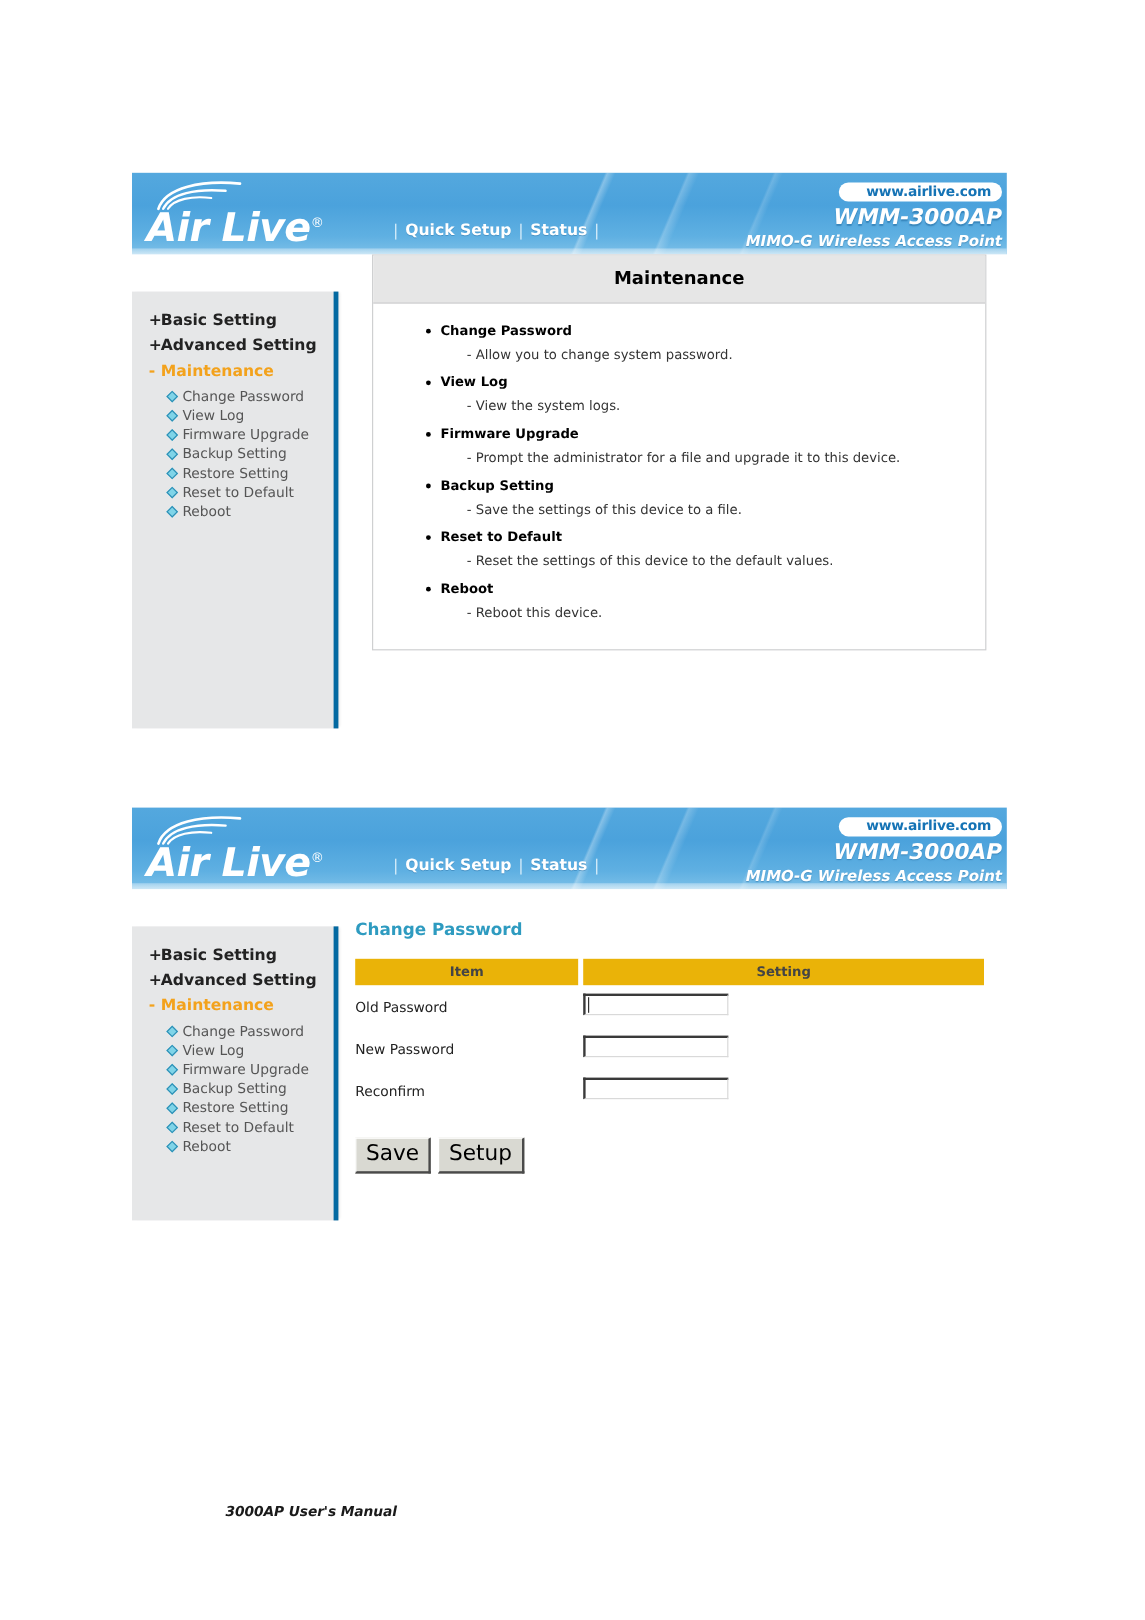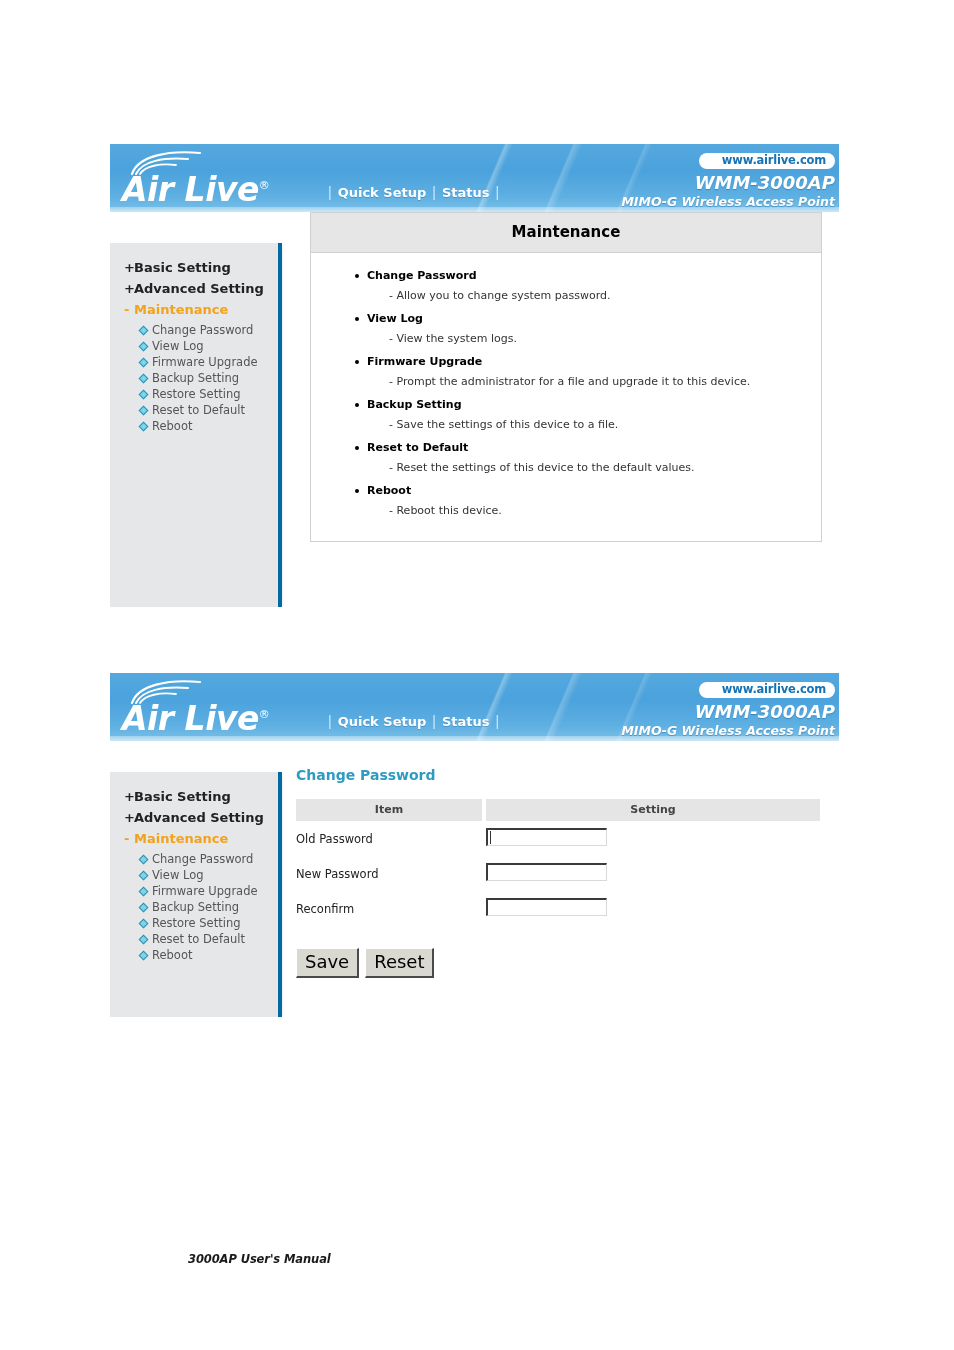--- a/index.html
+++ b/index.html
@@ -269,21 +269,21 @@
     color: #2e9bc0;
     padding: 26px 0 0 0;
   }
   .form-table {
     margin-top: 16px;
     width: 524px;
     border-collapse: separate;
     border-spacing: 0;
   }
   .th-row th {
-    background: #e5e5e5;
+    background: #eab308;
     font-family: "DejaVu Sans", sans-serif;
     font-size: 11px;
     font-weight: bold;
     color: #444444;
     text-align: center;
     padding: 4px 0 5px 0;
   }
   .th-item { width: 186px; }
   .th-gap {
     width: 4px;
@@ -562,20 +562,20 @@
           <td class="th-gap"></td>
           <td>
             <span class="txtbox"></span>
           </td>
         </tr>
       </tbody>
         </table>
 
       <div class="btn-row">
         <button class="btn95">Save</button>
-        <button class="btn95">Reset</button>
+        <button class="btn95">Setup</button>
       </div>
 
     </div>
   </div>
 </div>
 
 <div class="footer">3000AP User's Manual</div>
 
 </body></html>

